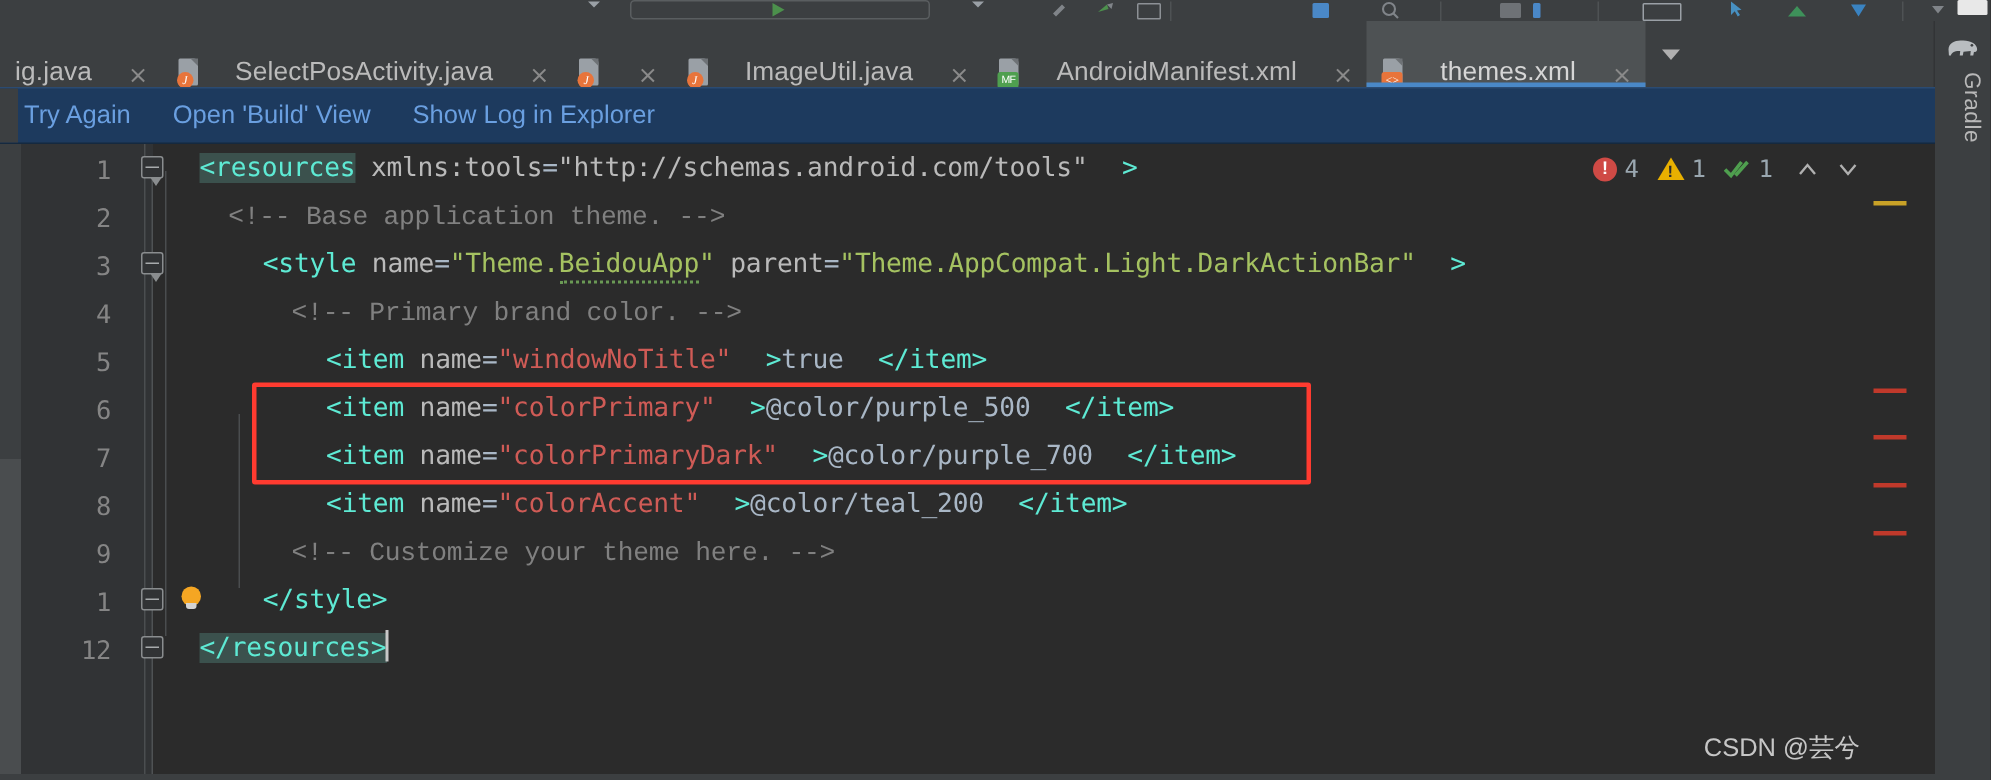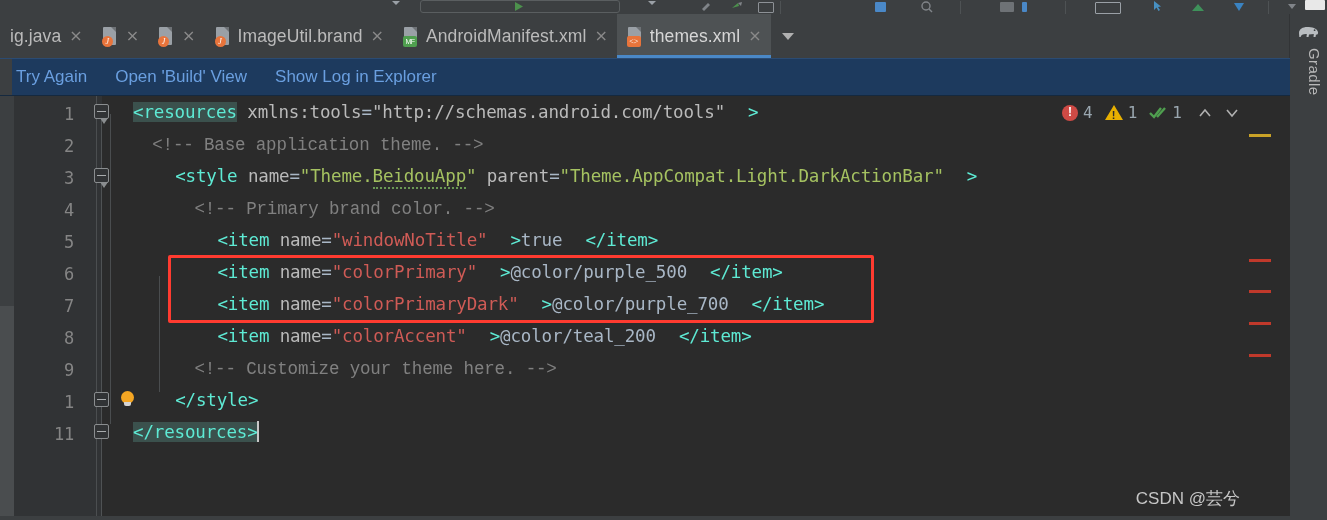--- a/index.html
+++ b/index.html
@@ -65,23 +65,23 @@
     position: absolute;
     left: 0; top: 14px;
     width: 1290px; height: 44px;
     background: #3c3f41;
     display: flex;
     align-items: stretch;
     overflow: hidden;
   }
   .tab {
     display: flex;
-    align-items: center;
+    align-items: flex-end;
     padding: 0 9px 0 10px;
-    gap: 7px;
+    gap: 23px;
     position: relative;
     box-sizing: border-box;
     flex: 0 0 auto;
     cursor: default;
   }
   .tab.active { background: #4e5254; }
   .tab.active::after {
     content: "";
     position: absolute;
     left: 0; right: 0; bottom: 0;
@@ -510,37 +510,38 @@
       <div class="tab">
         <span class="tab-label">ig.java</span>
         <span class="tab-close">×</span>
       </div>
       <div class="tab">
         <span class="ficon">
           <span class="page"></span>
           <span class="fold"></span>
           <span class="badge">J</span>
         </span>
+        <span class="tab-label">SelectPosActivity.java</span>
         <span class="tab-close">×</span>
       </div>
       <div class="tab">
         <span class="ficon">
           <span class="page"></span>
           <span class="fold"></span>
           <span class="badge">J</span>
         </span>
         <span class="tab-close">×</span>
       </div>
       <div class="tab">
         <span class="ficon">
           <span class="page"></span>
           <span class="fold"></span>
           <span class="badge">J</span>
         </span>
-        <span class="tab-label">ImageUtil.brand</span>
+        <span class="tab-label">ImageUtil.java</span>
         <span class="tab-close">×</span>
       </div>
       <div class="tab">
         <span class="ficon">
           <span class="page"></span>
           <span class="fold"></span>
           <span class="badge sq">MF</span>
         </span>
         <span class="tab-label">AndroidManifest.xml</span>
         <span class="tab-close">×</span>
@@ -586,21 +587,21 @@
         <div class="lineno" style="top: 8px; left: 14px; width: 60px;">1</div>
         <div class="lineno" style="top: 40px; left: 14px; width: 60px;">2</div>
         <div class="lineno" style="top: 72px; left: 14px; width: 60px;">3</div>
         <div class="lineno" style="top: 104px; left: 14px; width: 60px;">4</div>
         <div class="lineno" style="top: 136px; left: 14px; width: 60px;">5</div>
         <div class="lineno" style="top: 168px; left: 14px; width: 60px;">6</div>
         <div class="lineno" style="top: 200px; left: 14px; width: 60px;">7</div>
         <div class="lineno" style="top: 232px; left: 14px; width: 60px;">8</div>
         <div class="lineno" style="top: 264px; left: 14px; width: 60px;">9</div>
         <div class="lineno" style="top: 296px; left: 14px; width: 60px;">1</div>
-        <div class="lineno" style="top: 328px; left: 14px; width: 60px;">11</div>
+        <div class="lineno" style="top: 328px; left: 14px; width: 60px;">12</div>
       </div>
 
     <div class="fold-rail"></div>
     <div class="fold-mark open" style="top:8px;"></div>
     <div class="fold-mark open" style="top:72px;"></div>
     <div class="fold-mark" style="top:296px;"></div>
     <div class="fold-mark" style="top:328px;"></div>
 
     <div class="bulb" style="top:295px;">
       <div class="glass"></div>

